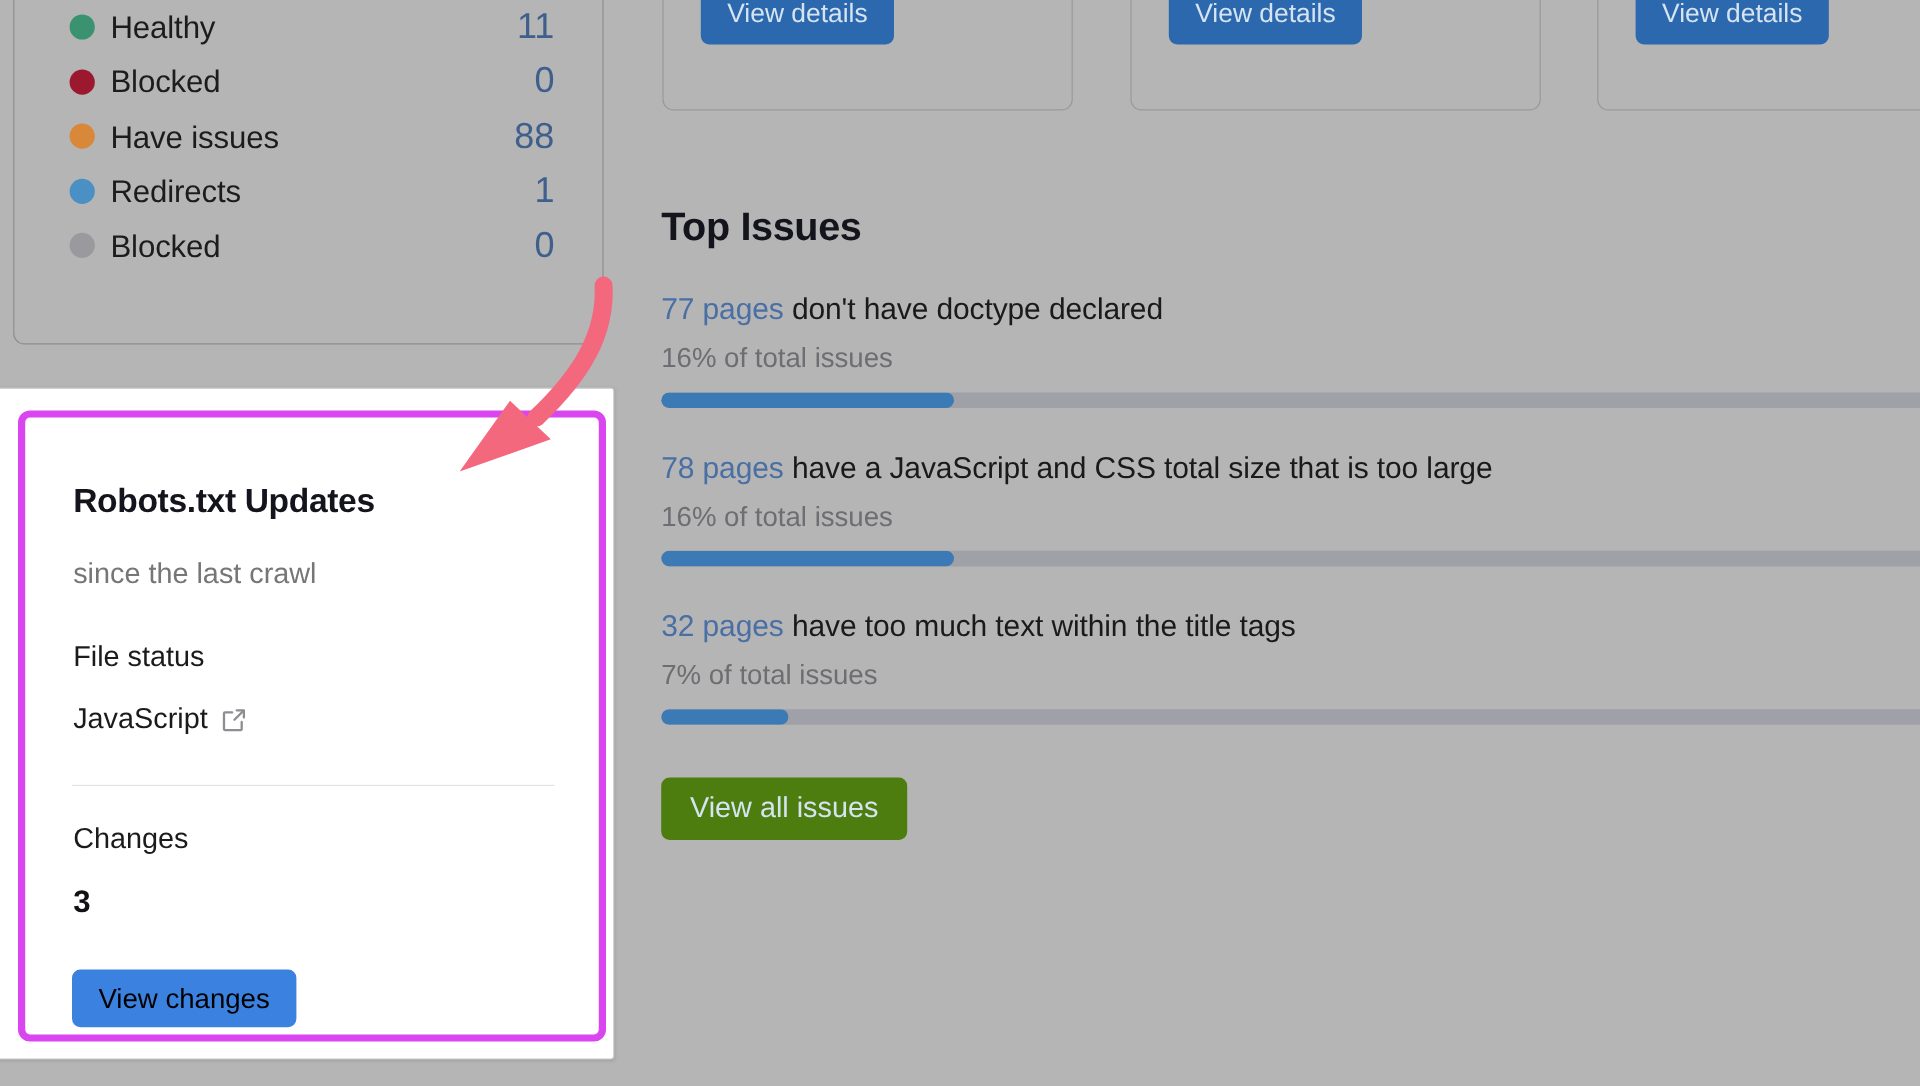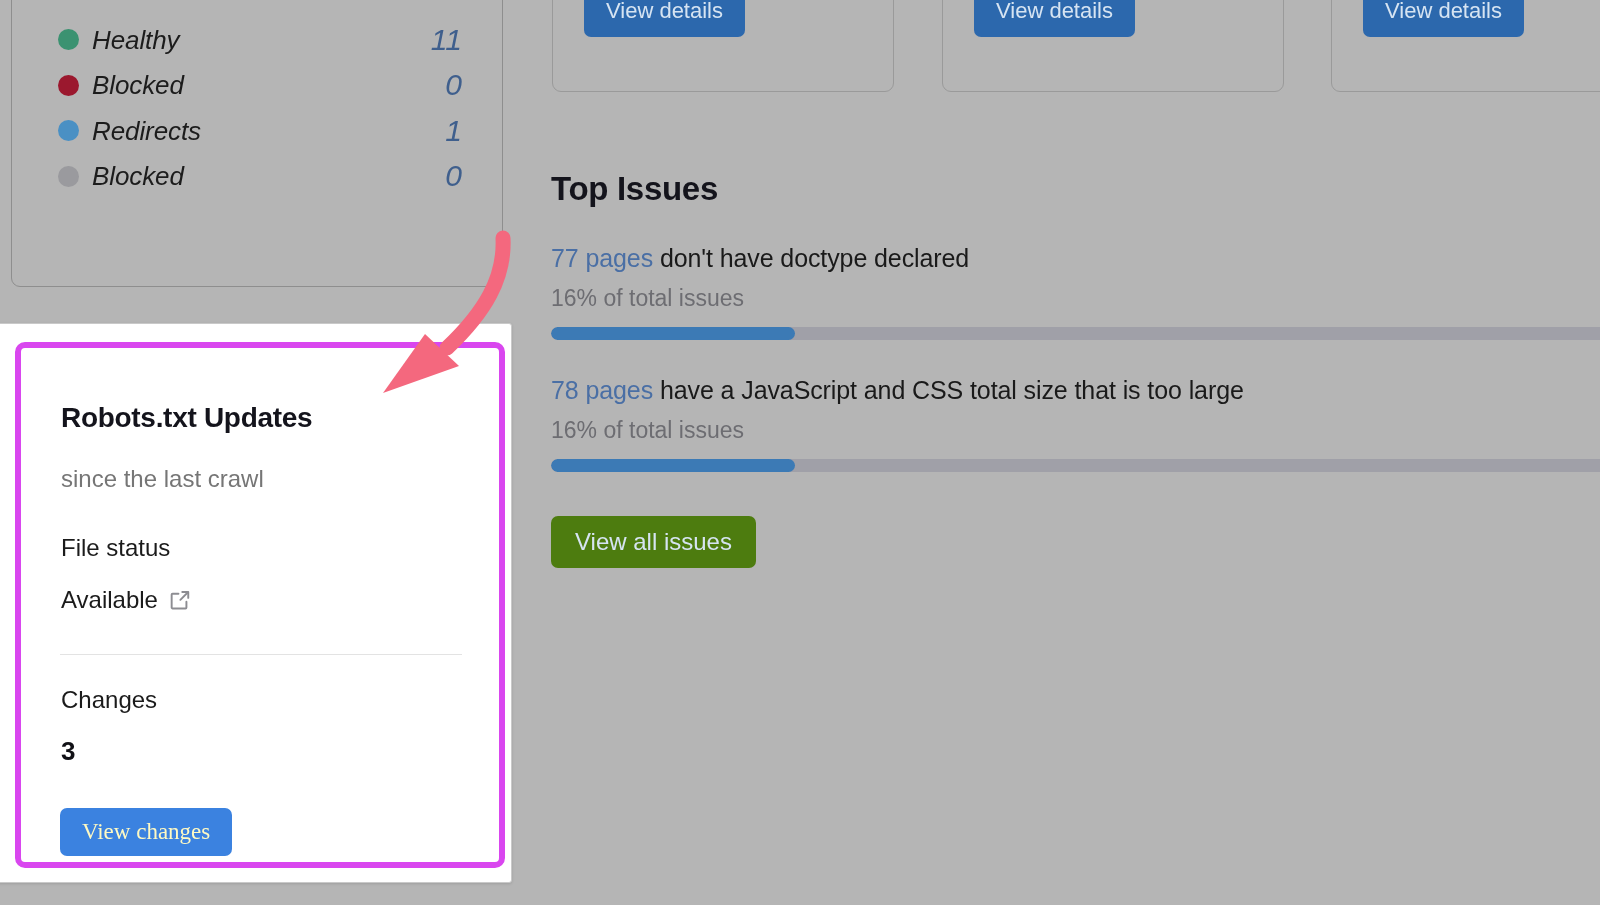--- a/index.html
+++ b/index.html
@@ -30,23 +30,22 @@
     top: -40px;
     width: 492px;
     height: 327px;
     border: 1px solid #8e8e8e;
     border-radius: 9px;
     background: #b5b5b5;
   }
   #legend-list {
     position: absolute;
     left: 46px;
-    top: 56px;
+    top: 39px;
     width: 404px;
-    font-style: italic;
   }
   .legend-row {
     display: flex;
     align-items: center;
     height: 45.5px;
   }
   .legend-dot {
     width: 21px;
     height: 21px;
     border-radius: 50%;
@@ -243,25 +242,25 @@
   #view-changes-btn {
     position: absolute;
     left: 39px;
     top: 460px;
     height: 48px;
     padding: 0 22px;
     display: flex;
     align-items: center;
     justify-content: center;
     background: #3b82e0;
-    color: #fef9c3;
+    color: #000000;
     border: none;
     border-radius: 7px;
     font-size: 23px;
-    font-family: Liberation Serif, serif;
+    font-family: Liberation Sans, sans-serif;
     cursor: pointer;
   }
 
   
   #annotation-arrow {
     position: absolute;
     left: 355px;
     top: 230px;
     width: 180px;
     height: 180px;
@@ -283,20 +282,25 @@
           <span class="legend-label">Healthy</span>
           <span class="legend-value">11</span>
         </div>
 
         <div class="legend-row">
           <span class="legend-dot" style="background:#9b182e"></span>
           <span class="legend-label">Blocked</span>
           <span class="legend-value">0</span>
         </div>
 
+        <div class="legend-row">
+          <span class="legend-dot" style="background:#d9883a"></span>
+          <span class="legend-label">Have issues</span>
+          <span class="legend-value">88</span>
+        </div>
 
         <div class="legend-row">
           <span class="legend-dot" style="background:#4a90c4"></span>
           <span class="legend-label">Redirects</span>
           <span class="legend-value">1</span>
         </div>
 
         <div class="legend-row">
           <span class="legend-dot" style="background:#9a9a9e"></span>
           <span class="legend-label">Blocked</span>
@@ -328,36 +332,43 @@
       </div>
 
       <div class="issue-block">
         <div class="issue-line"><span class="issue-count">78 pages</span><span> have a JavaScript and CSS total size that is too large</span></div>
         <div class="issue-pct">16% of total issues</div>
         <div class="issue-bar-track">
           <div class="issue-bar-fill" style="width:23%"></div>
         </div>
       </div>
 
+      <div class="issue-block">
+        <div class="issue-line"><span class="issue-count">32 pages</span><span> have too much text within the title tags</span></div>
+        <div class="issue-pct">7% of total issues</div>
+        <div class="issue-bar-track">
+          <div class="issue-bar-fill" style="width:10%"></div>
+        </div>
+      </div>
 
       <button id="view-all-issues-btn">View all issues</button>
     </div>
 
   </div>
 
   <div id="highlight-panel">
     <div id="robots-card">
 
       <div id="robots-title">Robots.txt Updates</div>
       <div id="robots-subtitle">since the last crawl</div>
 
       <div id="file-status-label">File status</div>
 
       <div id="file-status-row">
-        <span id="file-status-value">Available</span>
+        <span id="file-status-value">JavaScript</span>
         <span>
           <svg id="external-link-icon" viewBox="0 0 24 24" fill="none" stroke="#8d8d92" stroke-width="2.1" stroke-linecap="round" stroke-linejoin="round">
             <path d="M14.5 3.2 H21 V9.7"></path>
             <path d="M20.4 3.8 L12.4 11.8"></path>
             <path d="M19 13.8 V20.2 A1 1 0 0 1 18 21.2 H3.9 A1 1 0 0 1 2.9 20.2 V6.1 A1 1 0 0 1 3.9 5.1 H10.3"></path>
           </svg>
         </span>
       </div>
 
       <div id="robots-divider"></div>

